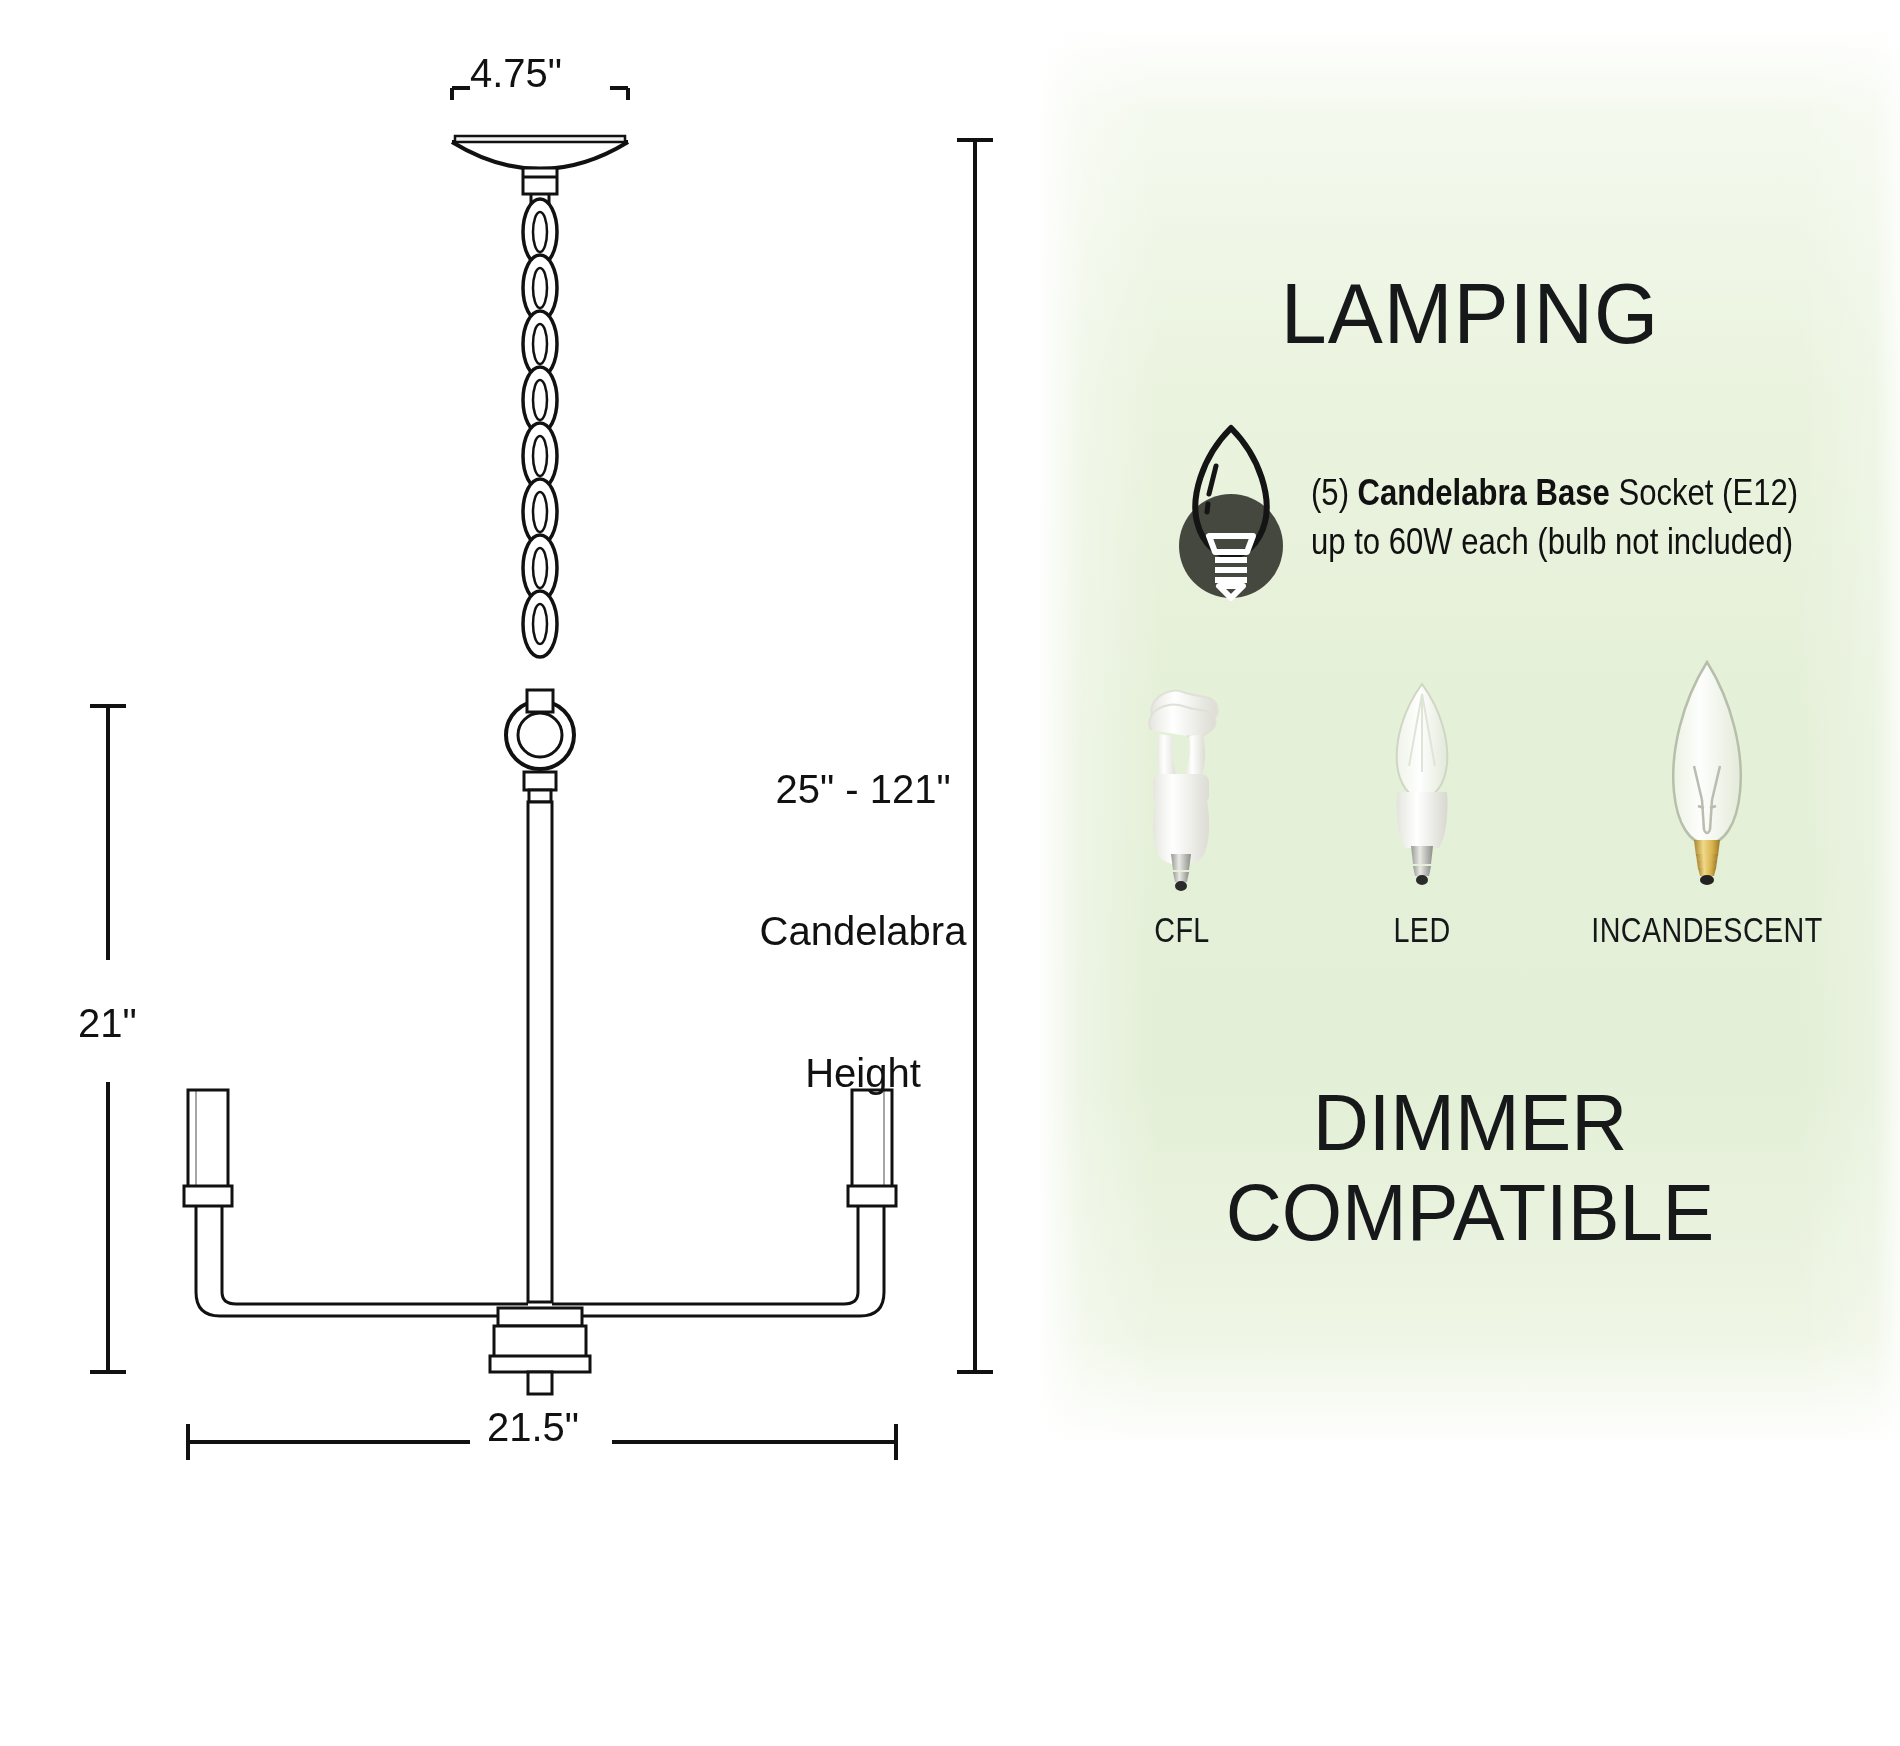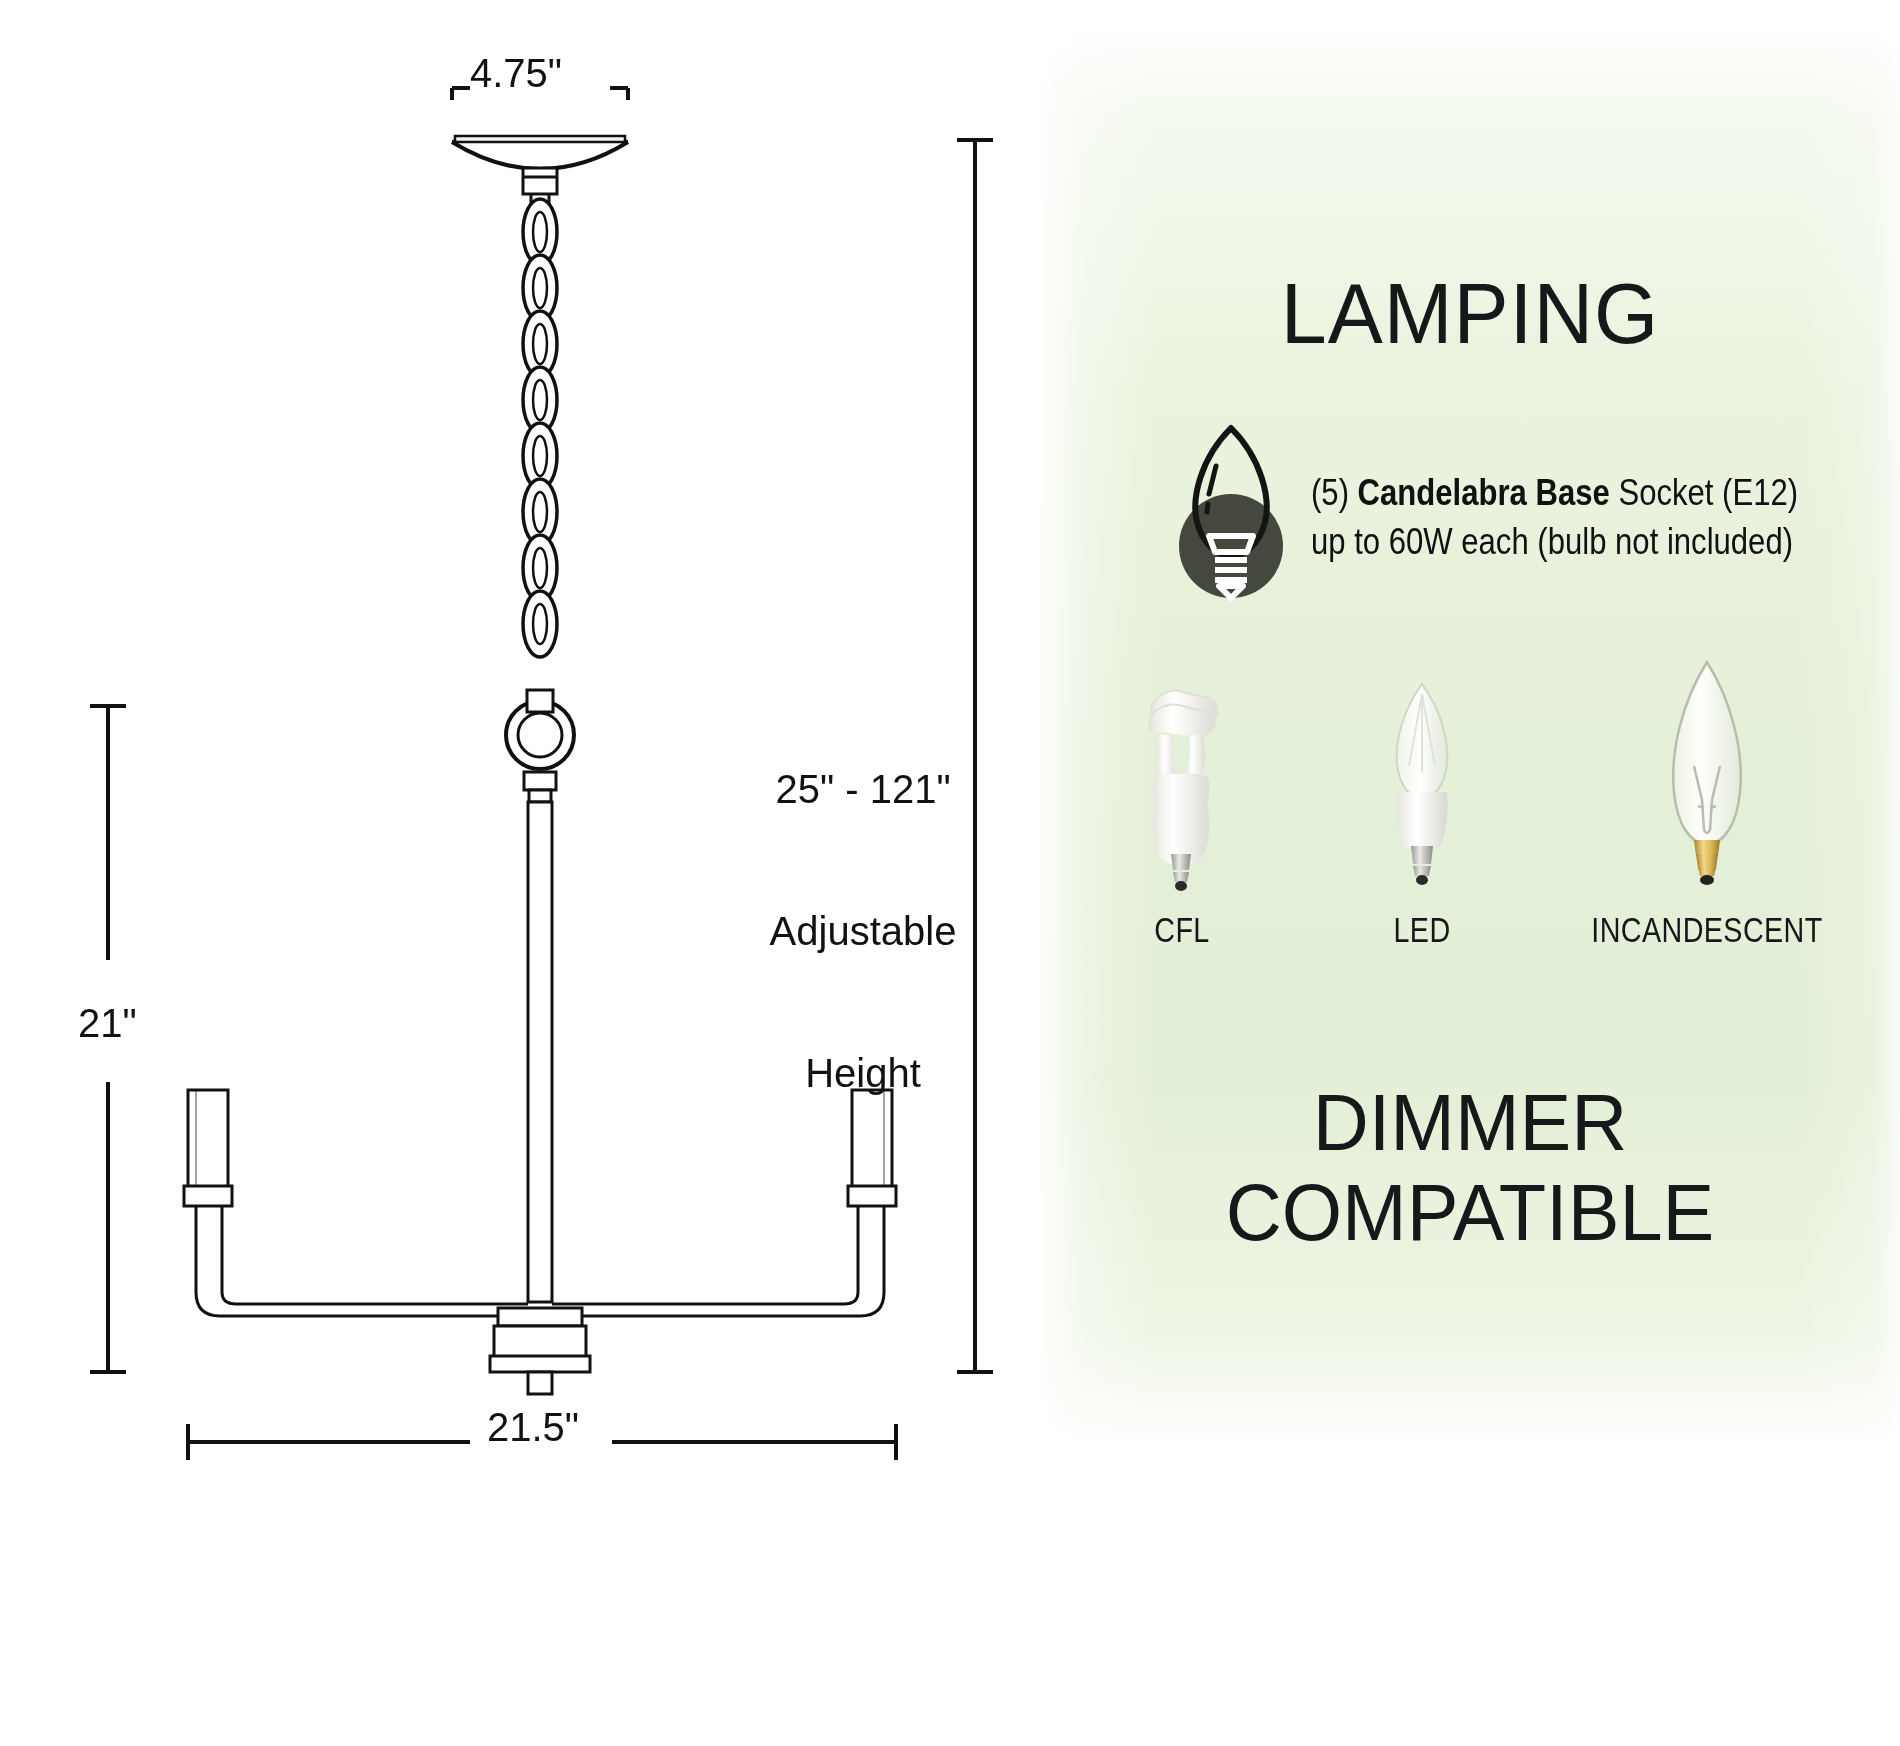--- a/index.html
+++ b/index.html
@@ -204,21 +204,21 @@
     </svg>
 
     <div class="dim-text" id="dim-top-label">4.75"</div>
 
     <div class="dim-text" id="dim-left-label">21"</div>
 
     <div class="dim-text" id="dim-bottom-label">21.5"</div>
 
     <div class="dim-text" id="dim-height-label">
       <div>25" - 121"</div>
-      <div>Adjustable</div>
+      <div>Candelabra</div>
       <div>Height</div>
     </div>
   </div>
 
   <div id="lamping-panel">
 
     <div id="lamping-title">LAMPING</div>
 
     <div id="socket-row">
 

